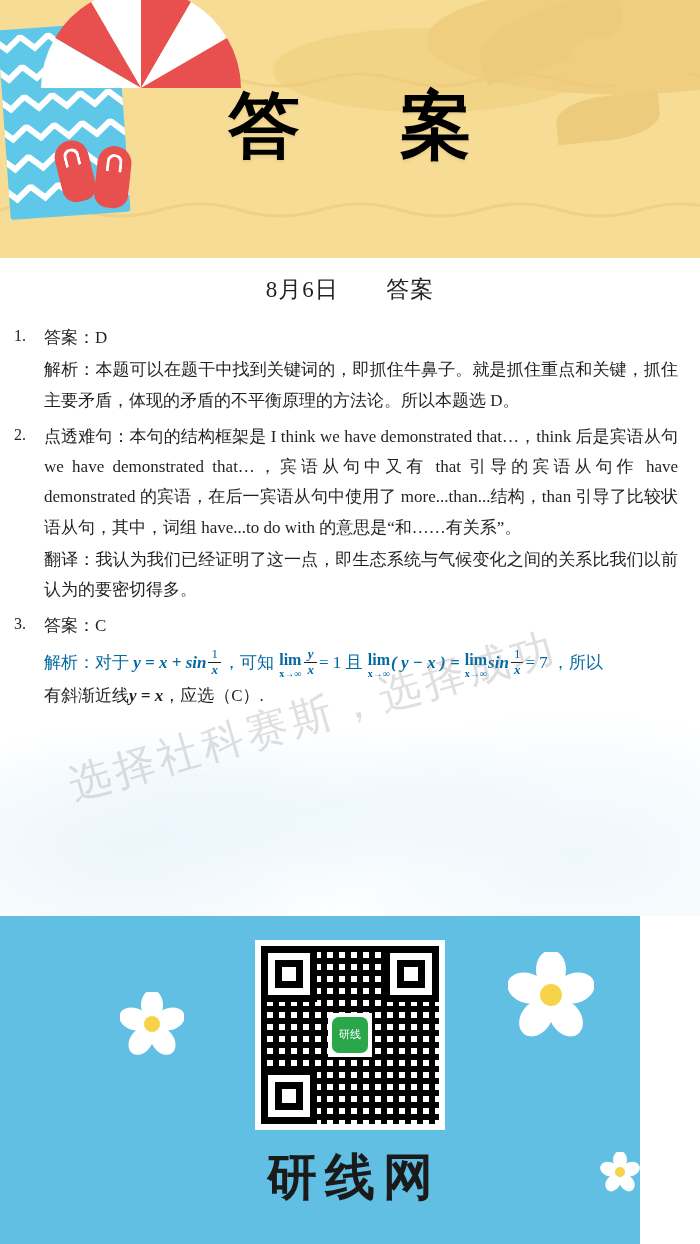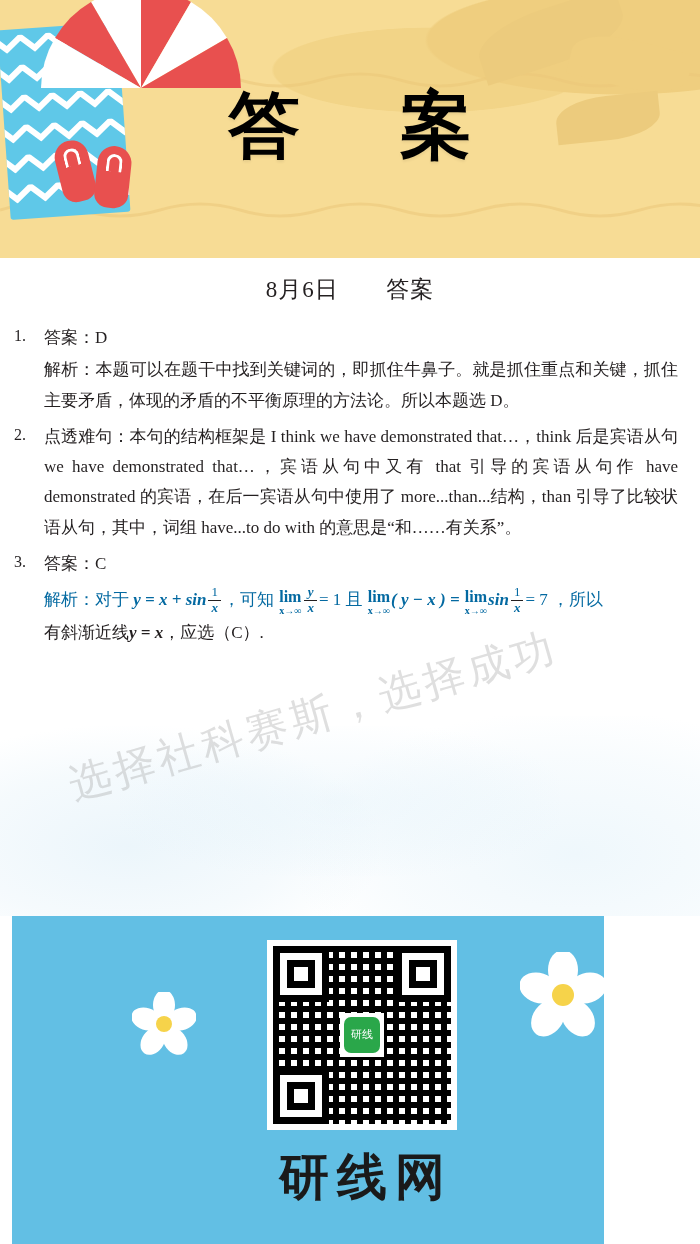--- a/index.html
+++ b/index.html
@@ -223,25 +223,24 @@
     font-family: "Liberation Sans", "DejaVu Sans", sans-serif;
     transform: rotate(-16deg);
     white-space: nowrap;
     pointer-events: none;
     letter-spacing: 4px;
   }
 
   
   .footer {
     position: relative;
-    width: 592px;
+    width: 640px;
     height: 328px;
     background: #62bfe4;
     overflow: hidden;
-    margin-left: 12px;
   }
   .qr {
     position: absolute;
     left: 255px;
     top: 24px;
     width: 190px;
     height: 190px;
     background: #ffffff;
     padding: 6px;
     box-sizing: border-box;
@@ -402,20 +401,21 @@
       <div class="qbody">
         <p><span class="lbl">答案：</span><span>D</span></p>
         <p><span class="lbl">解析：</span><span>本题可以在题干中找到关键词的，即抓住牛鼻子。就是抓住重点和关键，抓住主要矛盾，体现的矛盾的不平衡原理的方法论。所以本题选 D。</span></p>
       </div>
     </div>
 
     <div class="qitem">
       <div class="qnum">2.</div>
       <div class="qbody">
         <p><span class="lbl">点透难句：</span><span class="eng">本句的结构框架是 I think we have demonstrated that…，think 后是宾语从句 we have demonstrated that…，宾语从句中又有 that 引导的宾语从句作 have demonstrated 的宾语，在后一宾语从句中使用了 more...than...结构，than 引导了比较状语从句，其中，词组 have...to do with 的意思是“和……有关系”。</span></p>
+        <p><span class="lbl">翻译：</span><span>我认为我们已经证明了这一点，即生态系统与气候变化之间的关系比我们以前认为的要密切得多。</span></p>
       </div>
     </div>
 
     <div class="qitem">
       <div class="qnum">3.</div>
       <div class="qbody">
         <p><span class="lbl">答案：</span><span>C</span></p>
         <div class="mathline">
           <span class="lbl">解析：</span><span>对于</span>
           <span class="mi">y = x + sin</span><span class="frac"><span class="num">1</span><span class="den">x</span></span><span>，可知</span>

